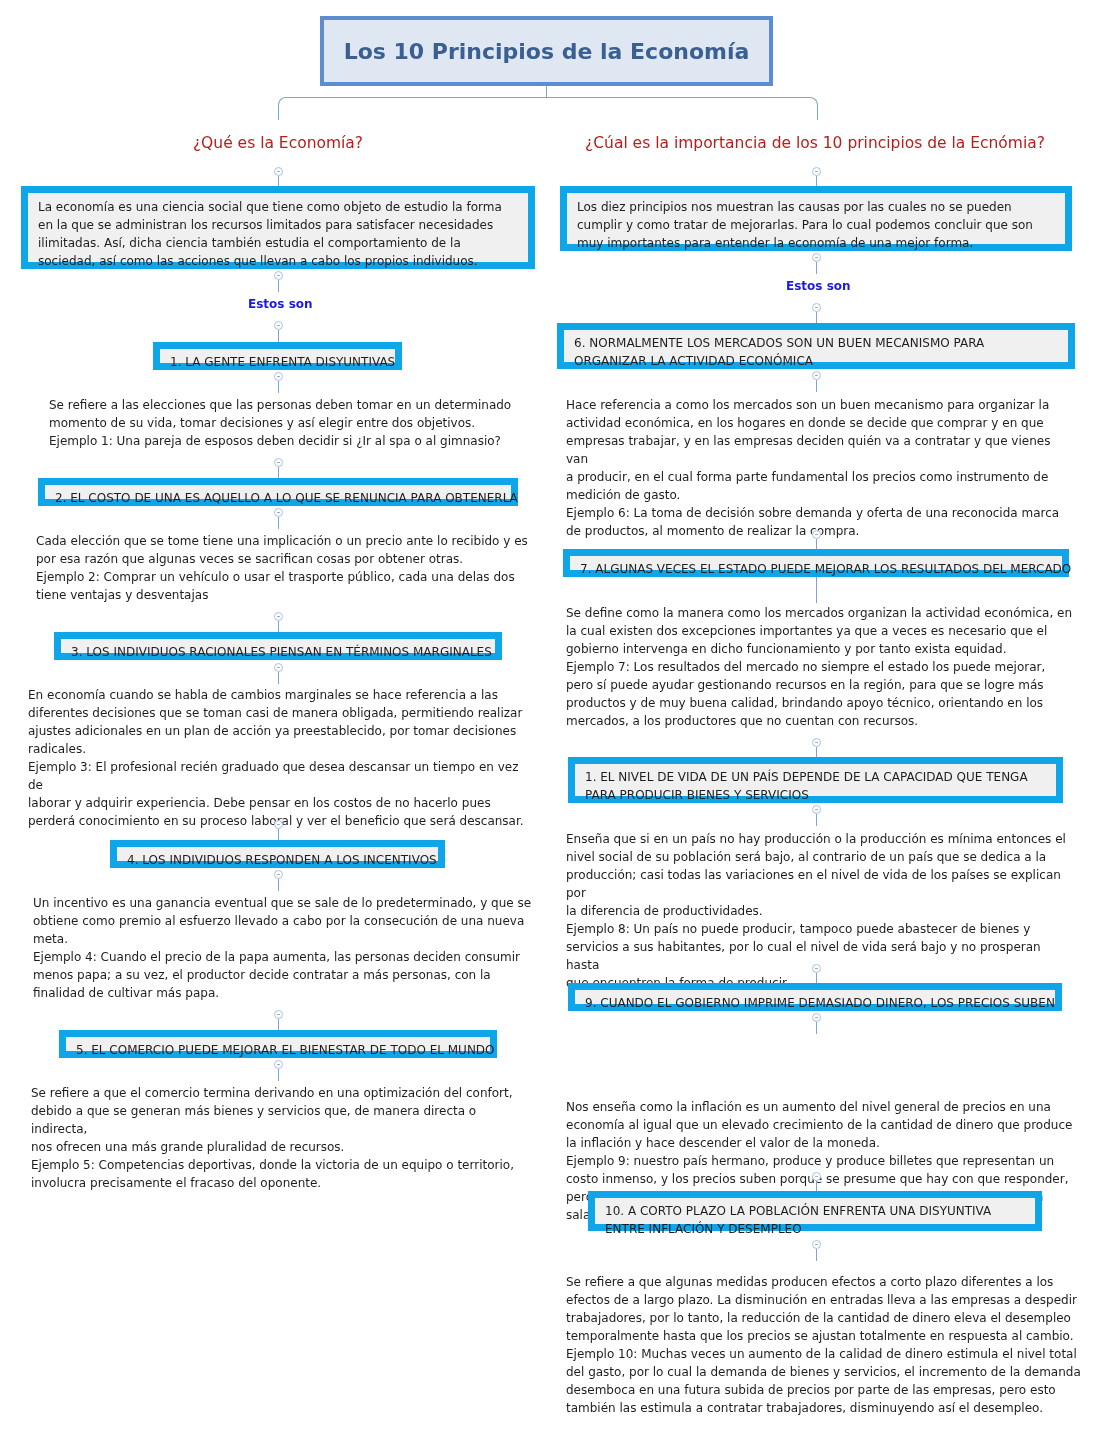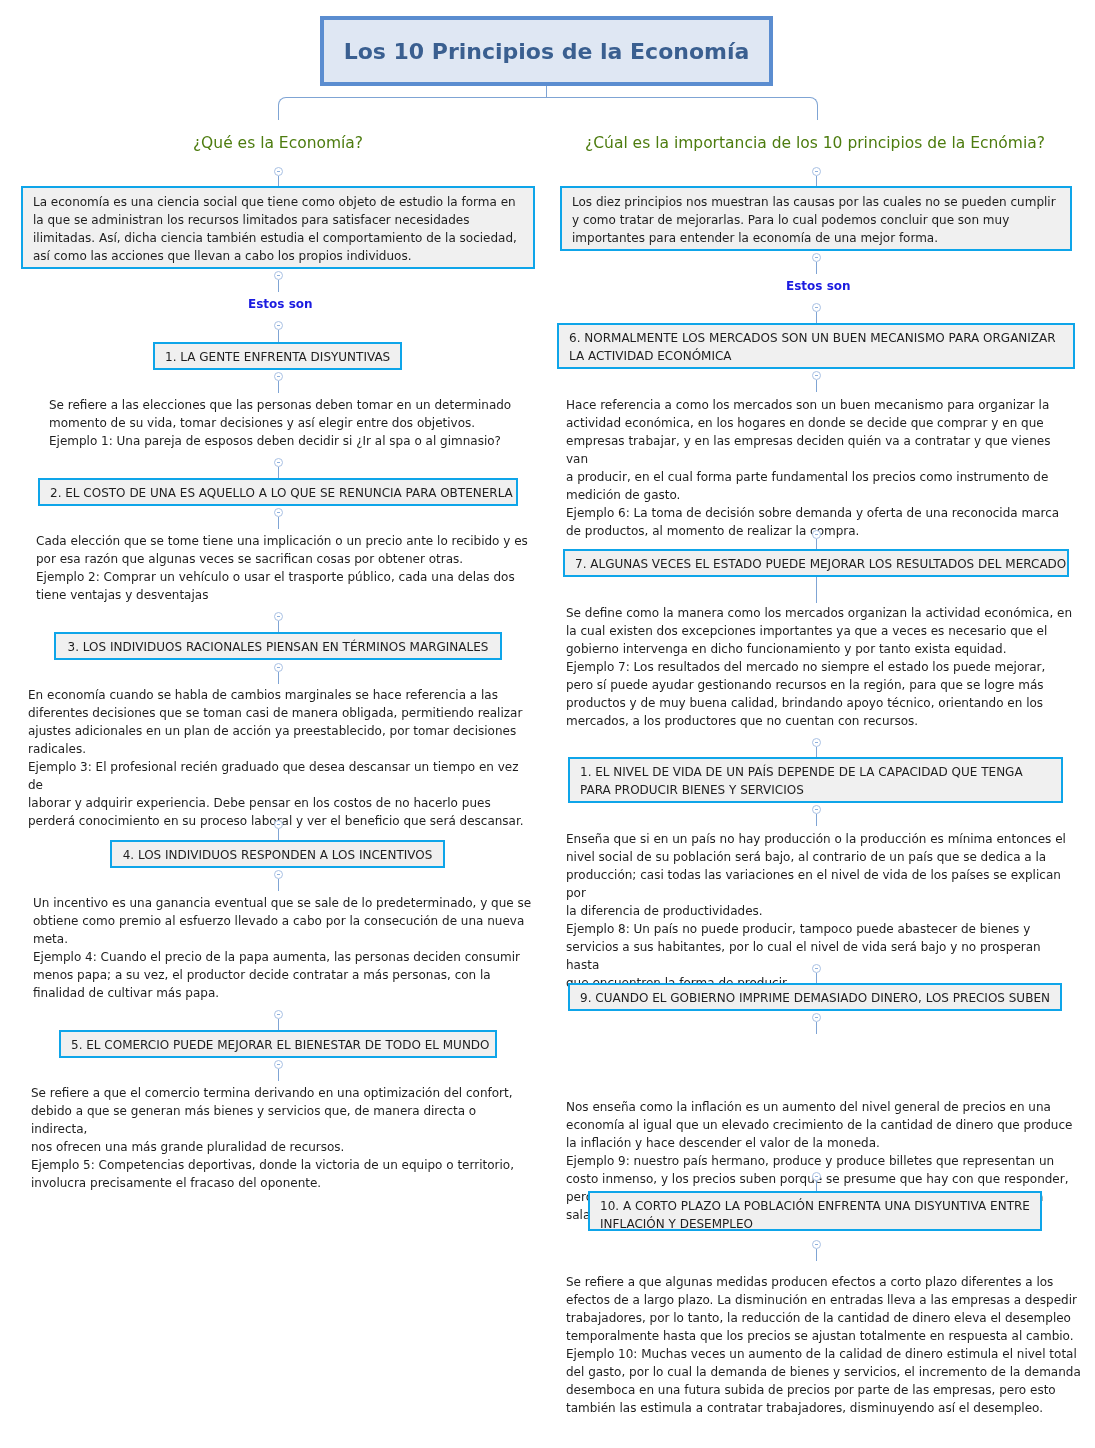--- a/index.html
+++ b/index.html
@@ -10,23 +10,23 @@
     left:320px; top:16px; width:453px; height:70px; box-sizing:border-box;
     border:4px solid #5b8dd0; background:#dfe7f3;
     display:flex; align-items:center; justify-content:center;
     font-weight:bold; font-size:22px; color:#3a5f90;
   }
   .line { position:absolute; background:#7fa4d4; }
   .bracket {
     position:absolute; border:1px solid #7fa4d4; border-bottom:none;
     border-radius:8px 8px 0 0;
   }
-  .heading { font-size:15.5px; color:#4d7c0f; white-space:nowrap; text-align:center; }
+  .heading { font-size:15.5px; color:#b91c1c; white-space:nowrap; text-align:center; }
   .topic {
-    position:absolute; box-sizing:border-box; border:2px solid #0ea5e9;
+    position:absolute; box-sizing:border-box; border:7px solid #0ea5e9;
     background:#f0f0f0; font-size:12px; line-height:18px; color:#1e1e1e;
     padding:4px 10px;
   }
   .topic.center { text-align:center; white-space:nowrap; }
   .txt { position:absolute; font-size:12px; line-height:18px; color:#1e1e1e; white-space:pre-line; }
   .estos { position:absolute; font-size:12px; font-weight:bold; color:#1b1be0; white-space:nowrap; }
   .toggle {
     position:absolute; width:9px; height:9px; border:1px solid #a9c1e4; border-radius:50%;
     background:#fff; box-sizing:border-box;
   }

